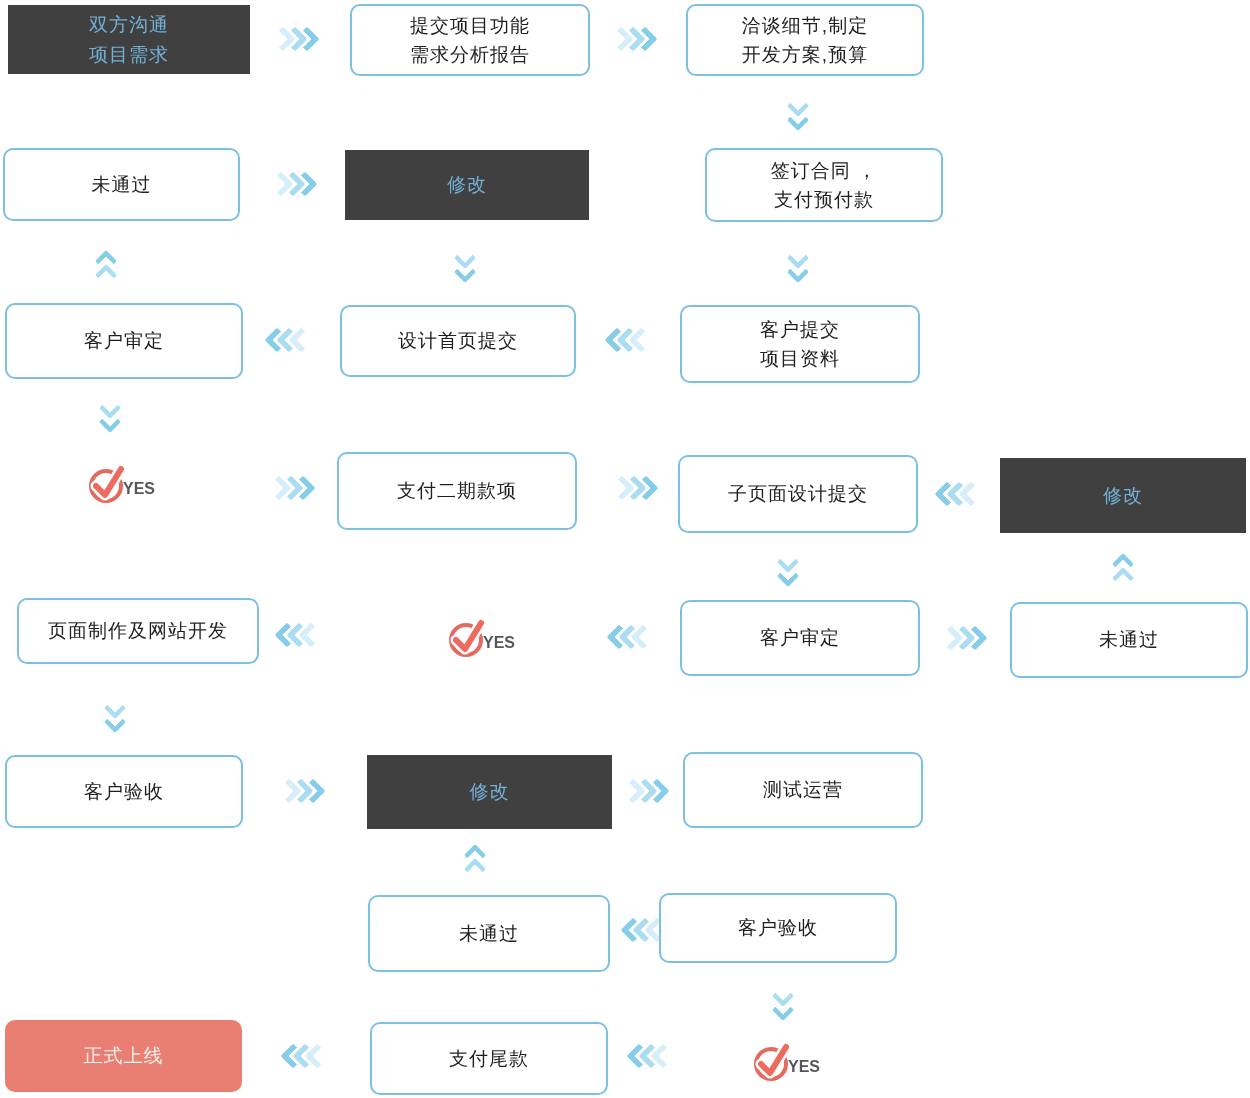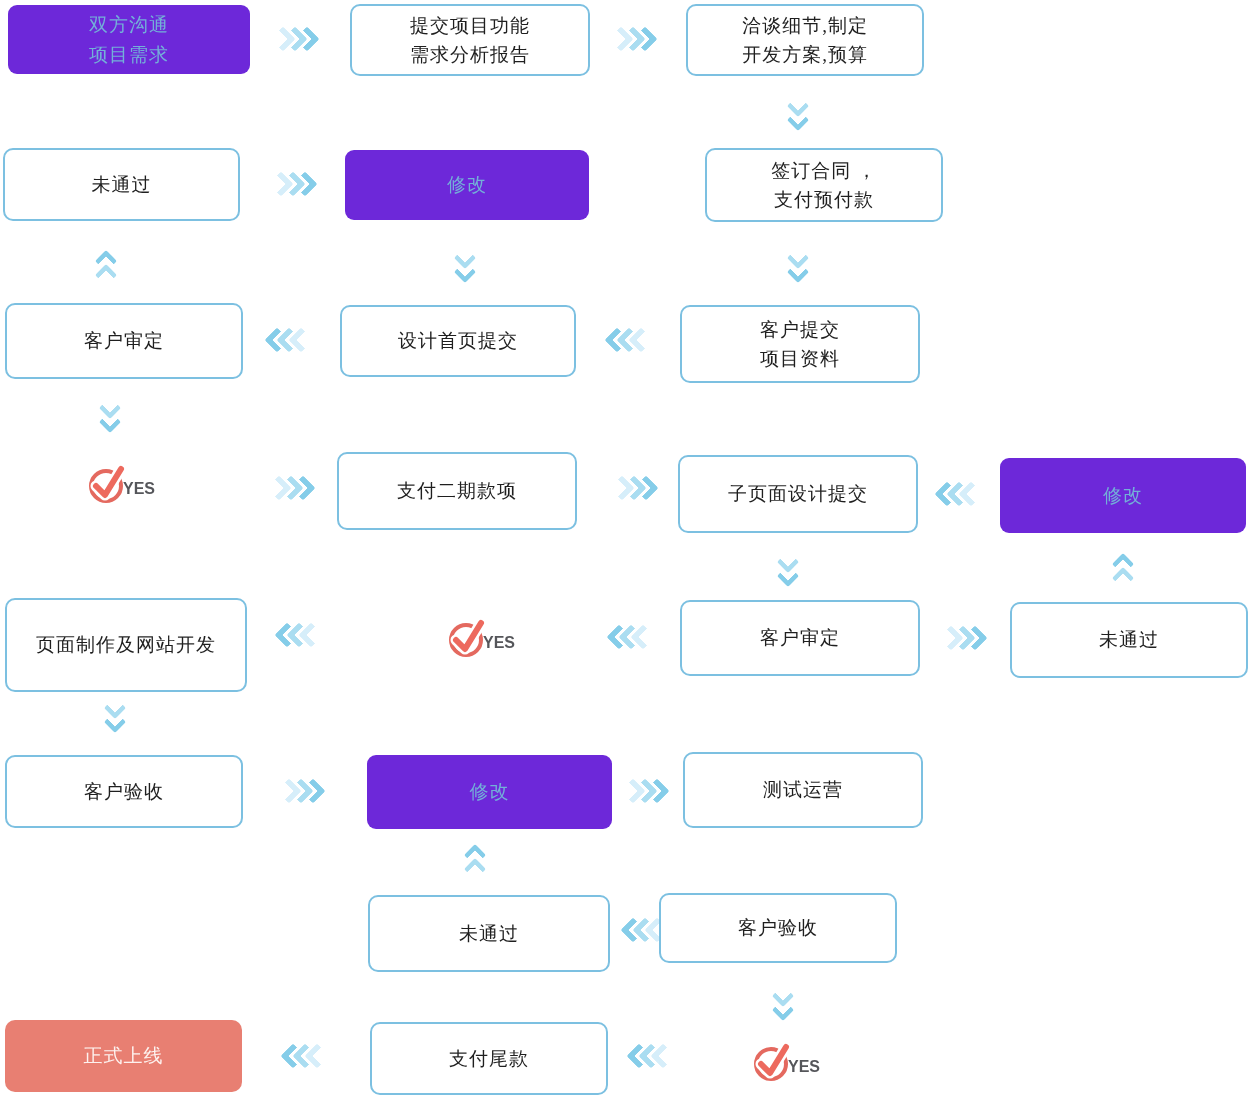--- a/index.html
+++ b/index.html
@@ -3,22 +3,22 @@
 <meta charset="utf-8">
 <style>
   html,body{margin:0;padding:0;background:#fff;}
   body{font-family:"Liberation Sans","DejaVu Sans",sans-serif;}
   #canvas{position:relative;width:1250px;height:1098px;background:#fff;overflow:hidden;}
 
   
   .box{position:absolute;box-sizing:border-box;display:flex;align-items:center;justify-content:center;
        text-align:center;font-size:19px;letter-spacing:1px;line-height:1.55;white-space:pre-line;
        border-radius:10px;color:#1f1f1f;}
-  .outline{background:#fff;border:2px solid #7cc0e1;font-family:Liberation Serif, serif;}
-  .filled{background:#6d28d9;color:#73b0d8;border-radius:9px;border:none;}
+  .outline{background:#fff;border:2px solid #7cc0e1;}
+  .filled{background:#404040;color:#73b0d8;border-radius:0;border:none;}
   .danger{background:#e87f72;color:#fdf2ef;border:none;}
 
   
   .arrow{position:absolute;display:flex;}
   .arrow.h{flex-direction:row;align-items:center;}
   .arrow.v{flex-direction:column;align-items:center;}
   .chev{display:block;width:12px;height:12px;border:6px solid currentColor;border-left:0;border-bottom:0;border-radius:3px;}
   .v .chev{width:11px;height:11px;border-width:5px;}
   .right .chev{transform:rotate(45deg);}
   .left  .chev{transform:rotate(-135deg);}
@@ -132,21 +132,21 @@
 
   <div class="arrow v down" style="left:780px;top:554px">
       <i class="chev c-m"></i>
       <i class="chev c-d"></i>
     </div>
   <div class="arrow v up" style="left:1115px;top:556px">
       <i class="chev c-d"></i>
       <i class="chev c-m"></i>
     </div>
 
-  <div class="box outline" style="left:5px;top:598px;width:242px;height:94px">页面制作及网站开发</div>
+  <div class="box outline" style="left:17px;top:598px;width:242px;height:66px">页面制作及网站开发</div>
   <div class="arrow h left" style="left:278px;top:626px">
       <i class="chev c-d"></i>
       <i class="chev c-m"></i>
       <i class="chev c-l"></i>
     </div>
   <div class="yes" style="left:445px;top:612px">
     <svg width="78" height="50" viewBox="0 0 78 50">
       <circle cx="21" cy="28" r="15" fill="none" stroke="#e4695f" stroke-width="4"></circle>
       <path d="M11 28 L20 37 L36 11" fill="none" stroke="#ffffff" stroke-width="11" stroke-linecap="round" stroke-linejoin="round"></path>
       <path d="M11 28 L20 37 L36 11" fill="none" stroke="#ed6a5e" stroke-width="6" stroke-linecap="round" stroke-linejoin="round"></path>

